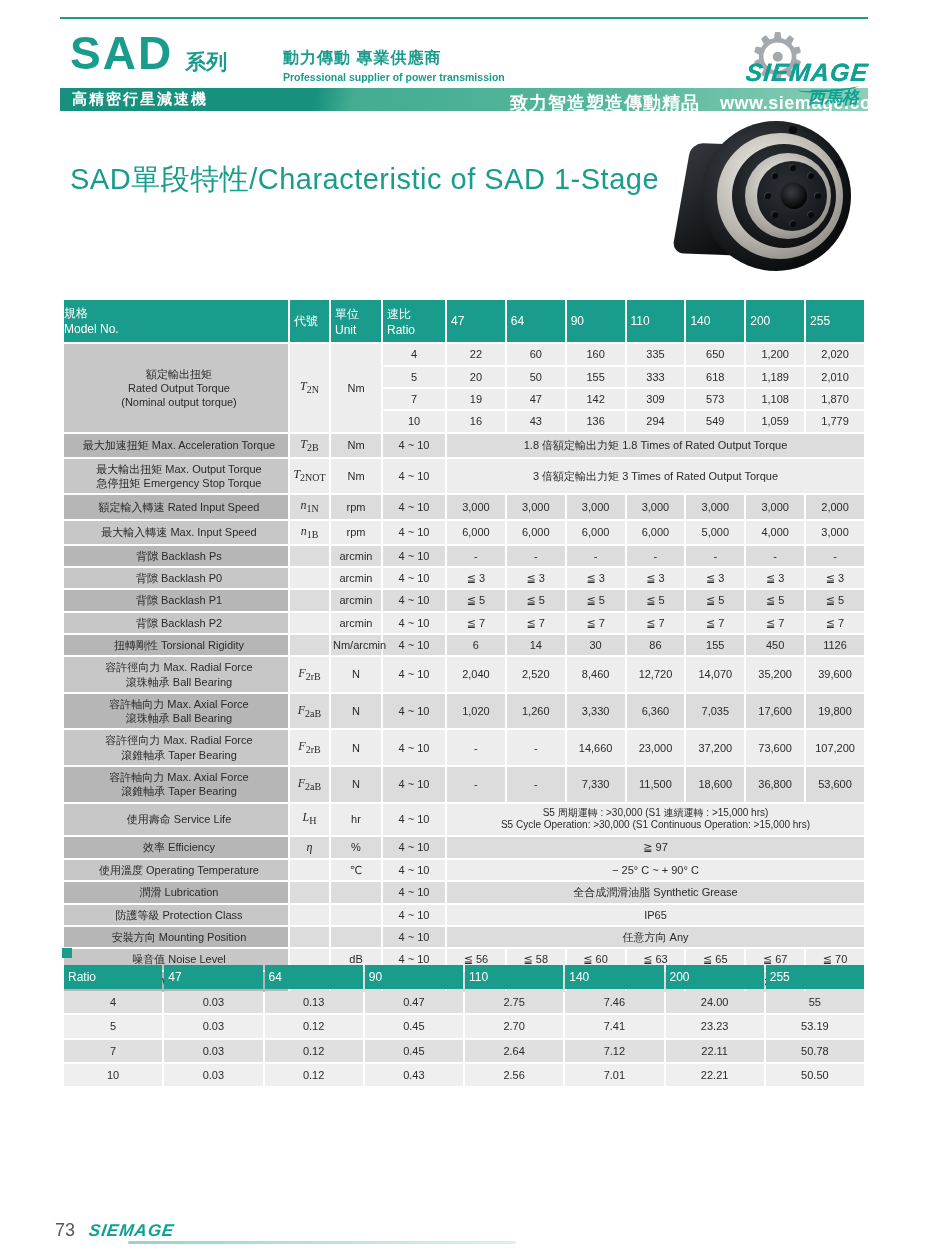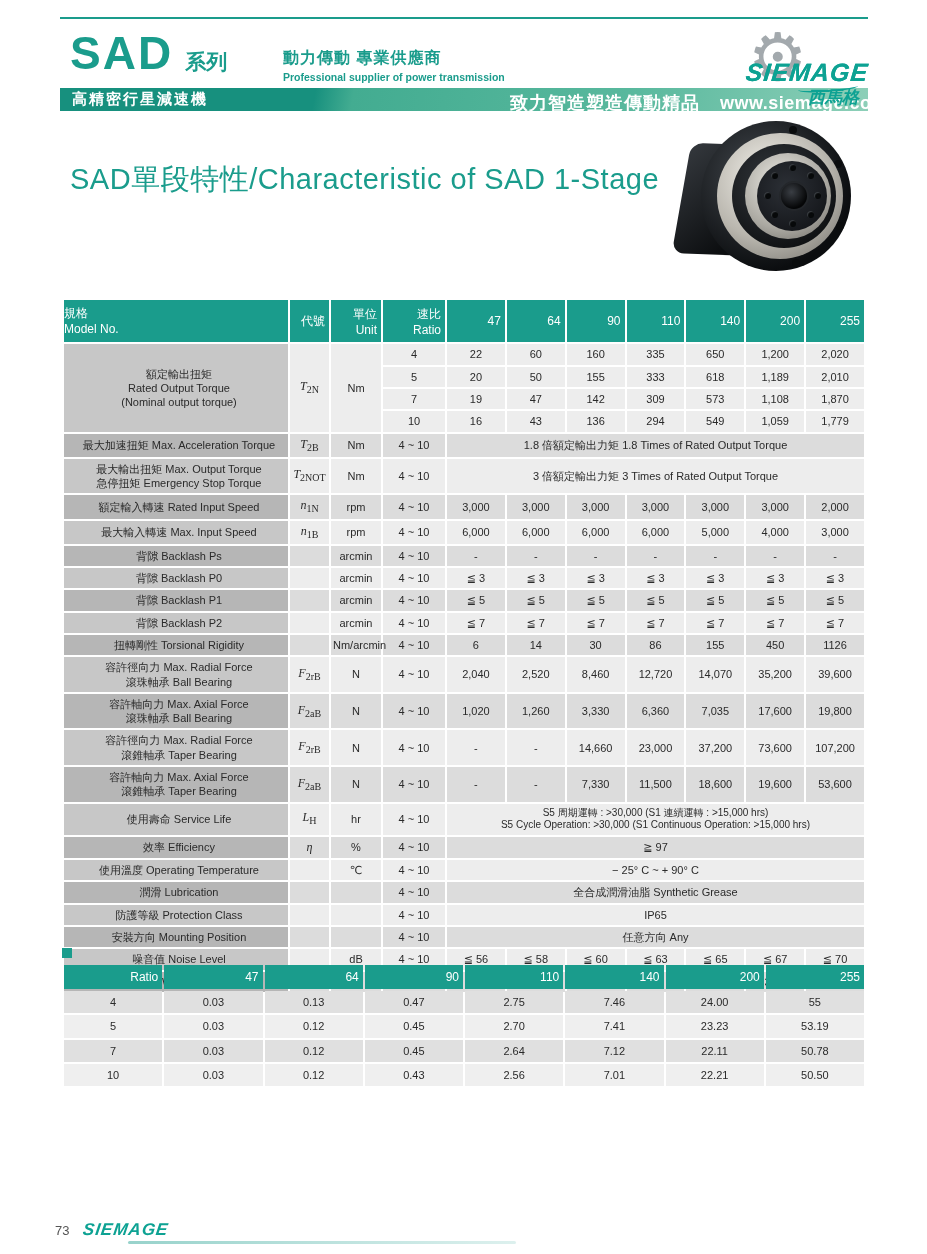--- a/index.html
+++ b/index.html
@@ -38,42 +38,42 @@
   .ph-c3 { left:56px; top:36px; width:104px; height:104px; background:radial-gradient(circle at 40% 35%,#33373c,#101214 75%); }
   .ph-c4 { left:69px; top:45px; width:86px; height:86px; background:radial-gradient(circle at 42% 36%,#efede7,#aaa8a1 60%,#6f6d68 95%); }
   .ph-c5 { left:81px; top:53px; width:70px; height:70px; background:radial-gradient(circle at 42% 38%,#2c3036,#14161a 80%); }
   .ph-bore { left:103px; top:73px; width:30px; height:30px; background:radial-gradient(circle at 40% 35%,#3a3e44,#050607 70%); border:2px solid #24272b; }
   .ph-bolt { width:7px; height:7px; background:#07090a; box-shadow:inset 1px 1px 1px #3c4045; }
   .ph-rim { width:8px; height:8px; background:#0a0c0d; }
 
   
   .spec-wrap { position:absolute; left:62px; top:298px; width:804px; }
   table { border-collapse:separate; border-spacing:2px; table-layout:fixed; width:804px; }
-  th { background:#1a9c8c; color:#fff; font-weight:normal; font-size:12px; padding:5px 4px; text-align:right; vertical-align:middle; }
+  th { background:#1a9c8c; color:#fff; font-weight:normal; font-size:12px; padding:5px 4px; text-align:left; vertical-align:middle; }
   th.lab-h { text-align:left; padding-left:0; line-height:1.35; }
   td { font-size:11px; text-align:center; vertical-align:middle; padding:3px 2px; line-height:1.3; }
   td.lab { text-align:center; padding-left:8px; }
   td.lab.g0 { background:#c7c7c7; }
   td.lab.g1 { background:#b6b6b6; }
   td.dat.g0 { background:#ededed; }
   td.dat.g1 { background:#dcdcdc; }
   td.code i { font-family:"Liberation Serif","DejaVu Serif",serif; font-style:italic; font-size:12px; }
   td.code sub { font-size:10px; font-family:"Liberation Serif","DejaVu Serif",serif; }
   td.small2 { font-size:10px; line-height:1.25; }
 
   .inertia-sec { position:absolute; left:62px; top:948px; width:804px; }
   .inertia-title { font-size:14.5px; color:#3a3a3a; margin-bottom:5px; display:flex; align-items:center; }
   .inertia-title .bullet { width:10px; height:10px; background:#1a9c8c; margin-right:6px; display:inline-block; }
   #inertia td { padding:4px 2px; }
   #inertia td.g0 { background:#e0e0e0; }
   #inertia td.g1 { background:#efefef; }
 
   
   .footer { position:absolute; left:55px; top:1220px; display:flex; align-items:center; }
-  .footer .pageno { font-size:13px; color:#555; margin-right:14px; }
+  .footer .pageno { font-size:18px; color:#555; margin-right:14px; }
   .footer .flogo { font-size:17px; font-weight:bold; font-style:italic; color:#0da293; letter-spacing:1px; transform:skewX(-8deg); }
   .bottom-rule { position:absolute; left:128px; top:1241px; width:388px; height:3px;
                  background:linear-gradient(90deg,rgba(26,156,140,.45),rgba(26,156,140,.15)); border-radius:2px; }
 </style>
 </head>
 <body>
 
 <div class="page">
 
   <div class="top-rule"></div>
@@ -358,21 +358,21 @@
           <tr>
             <td class="lab g1">容許軸向力  Max. Axial Force<br>滾錐軸承  Taper Bearing</td>
             <td class="code dat g1"><i>F</i><sub>2aB</sub></td>
             <td class="dat g1">N</td>
             <td class="dat g1">4 ~ 10</td>
             <td class="dat g1">-</td>
             <td class="dat g1">-</td>
             <td class="dat g1">7,330</td>
             <td class="dat g1">11,500</td>
             <td class="dat g1">18,600</td>
-            <td class="dat g1">19,600</td>
+            <td class="dat g1">36,800</td>
             <td class="dat g1">53,600</td>
           </tr>
           <tr>
             <td class="lab g0">使用壽命  Service Life</td>
             <td class="code dat g0"><i>L</i><sub>H</sub></td>
             <td class="dat g0">hr</td>
             <td class="dat g0">4 ~ 10</td>
             <td class="dat g0 small2" colspan="7">S5 周期運轉 : &gt;30,000 (S1 連續運轉 : &gt;15,000 hrs)<br>S5 Cycle Operation: &gt;30,000 (S1 Continuous Operation: &gt;15,000 hrs)</td>
           </tr>
           <tr>

